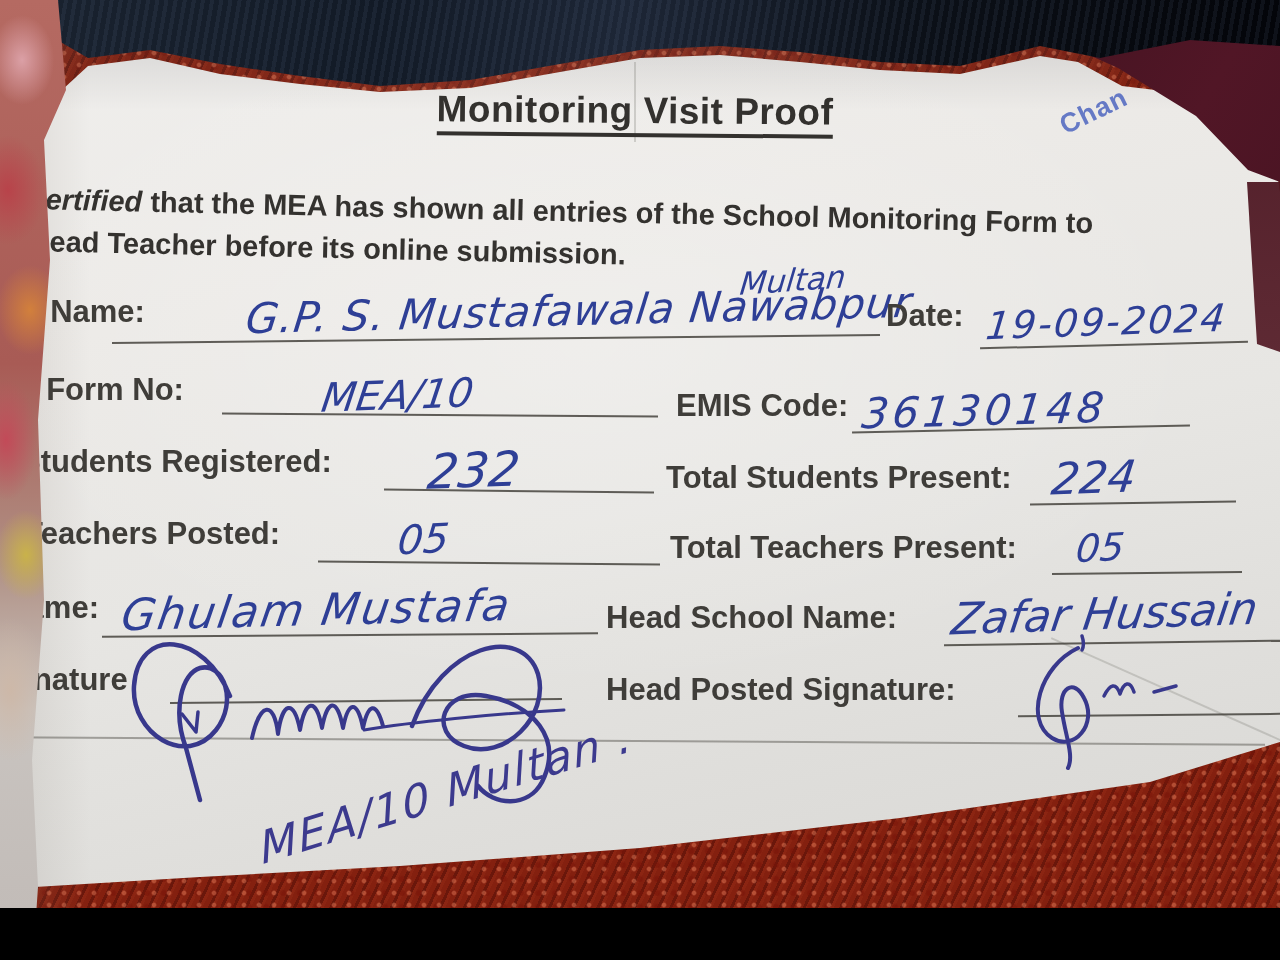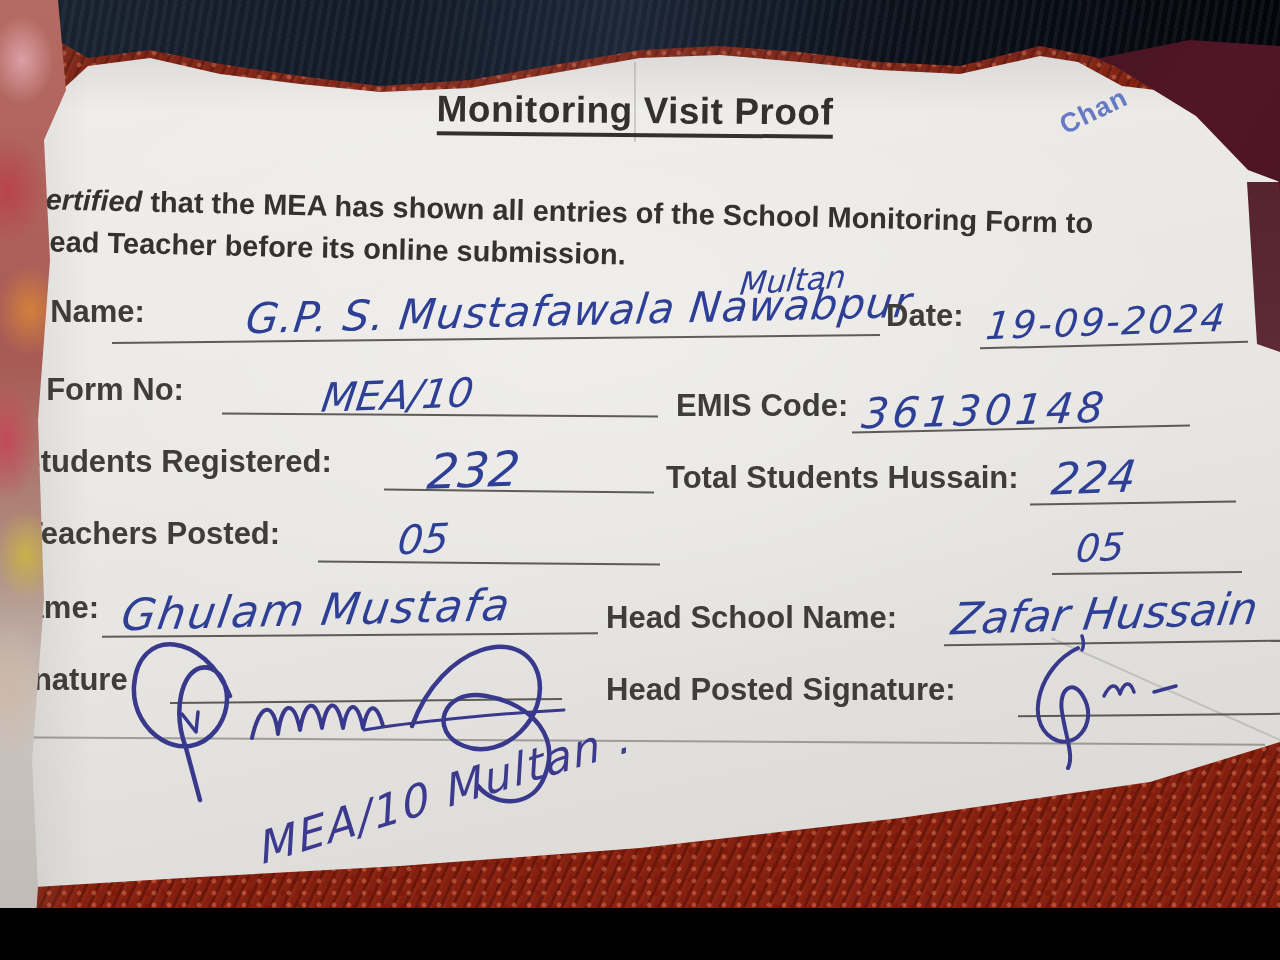--- a/index.html
+++ b/index.html
@@ -136,27 +136,28 @@
   <div class="label" style="left:10px; top:372px; font-size:31px;">ol Form No:</div>
   <div class="rule" style="left:222px; top:414px; width:436px; transform:rotate(0.4deg);"></div>
   <div class="hw" style="left:322px; top:372px; font-size:40px; transform:rotate(-2deg) skewX(-10deg);">MEA/10</div>
   <div class="label" style="left:676px; top:388px; font-size:31px;">EMIS Code:</div>
   <div class="rule" style="left:852px; top:428px; width:338px; transform:rotate(-1.2deg);"></div>
   <div class="hw" style="left:862px; top:386px; font-size:42px; letter-spacing:4px; transform:rotate(-1.5deg) skewX(-8deg);">36130148</div>
 
   <div class="label" style="left:20px; top:444px; font-size:31px;">Students Registered:</div>
   <div class="rule" style="left:384px; top:490px; width:270px; transform:rotate(0.6deg);"></div>
   <div class="hw" style="left:428px; top:442px; font-size:48px; transform:rotate(-2deg) skewX(-9deg);">232</div>
-  <div class="label" style="left:666px; top:460px; font-size:31px;">Total Students Hussain:</div>
+  <div class="label" style="left:666px; top:460px; font-size:31px;">Total Students Present:</div>
   <div class="rule" style="left:1030px; top:502px; width:206px; transform:rotate(-0.8deg);"></div>
   <div class="hw" style="left:1052px; top:452px; font-size:44px; transform:rotate(-2deg) skewX(-9deg);">224</div>
 
   <div class="label" style="left:24px; top:516px; font-size:31px;">Teachers Posted:</div>
   <div class="rule" style="left:318px; top:562px; width:342px; transform:rotate(0.5deg);"></div>
   <div class="hw" style="left:398px; top:516px; font-size:40px; transform:rotate(-3deg) skewX(-9deg);">05</div>
+  <div class="label" style="left:670px; top:530px; font-size:31px;">Total Teachers Present:</div>
   <div class="rule" style="left:1052px; top:572px; width:190px; transform:rotate(-0.6deg);"></div>
   <div class="hw" style="left:1076px; top:526px; font-size:38px; transform:rotate(-3deg) skewX(-9deg);">05</div>
 
   <div class="label" style="left:18px; top:590px; font-size:31px;">lame:</div>
   <div class="rule" style="left:102px; top:634px; width:496px; transform:rotate(-0.4deg);"></div>
   <div class="hw" style="left:122px; top:584px; font-size:44px; letter-spacing:2px; transform:rotate(-1.5deg) skewX(-10deg);">Ghulam Mustafa</div>
   <div class="label" style="left:606px; top:600px; font-size:31px;">Head School Name:</div>
   <div class="rule" style="left:944px; top:642px; width:336px; transform:rotate(-0.8deg);"></div>
   <div class="hw" style="left:952px; top:588px; font-size:44px; transform:rotate(-2deg) skewX(-10deg);">Zafar Hussain</div>
 

